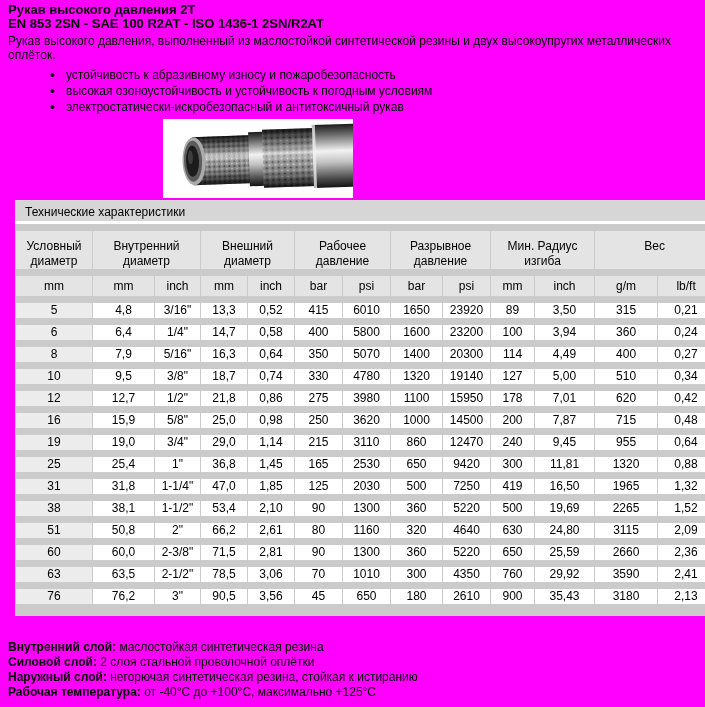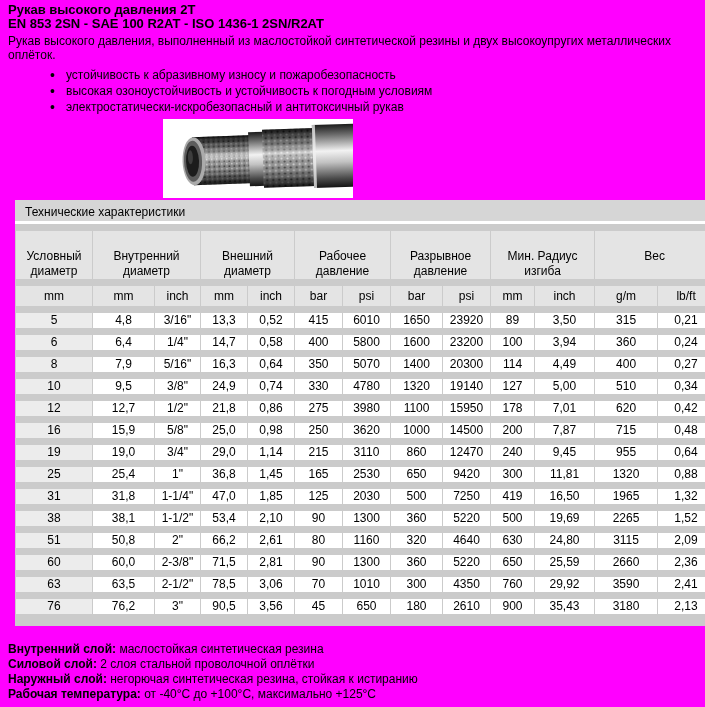--- a/index.html
+++ b/index.html
@@ -35,32 +35,32 @@
     background: #d6d6d6; border-bottom: 3px solid #ffffff;
   }
   table.spec-table {
     width: 699px; table-layout: fixed;
     border-collapse: separate; border-spacing: 1px 7px;
     font-size: 12px;
   }
   table.spec-table th, table.spec-table td { font-weight: normal; }
   th.group-cell {
     background: #e4e4e4; height: 30px; vertical-align: top;
-    padding-top: 18px; line-height: 15px; text-align: center;
+    padding-top: 8px; line-height: 15px; text-align: center;
   }
   td.unit-cell {
     background: #e4e4e4; height: 20px; line-height: 15px; text-align: center;
   }
   td.data-cell {
     background: #ffffff; height: 15px; line-height: 15px; text-align: center;
     overflow: hidden; white-space: nowrap;
   }
   td.data-cell.first-col { background: #ececec; }
 
-  .footer-section { padding: 16px 8px 0 8px; line-height: 15px; }
+  .footer-section { padding: 24px 8px 0 8px; line-height: 15px; }
   .footer-line .footer-label { font-weight: bold; }
 </style>
 </head>
 <body>
 
 <div class="top-section">
   <div class="page-title">Рукав высокого давления 2Т</div>
   <div class="page-subtitle">EN 853 2SN - SAE 100 R2AT - ISO 1436-1 2SN/R2AT</div>
   <div class="page-description">Рукав высокого давления, выполненный из маслостойкой синтетической резины и двух высокоупругих металлических оплёток.</div>
   <ul class="feature-list">
@@ -208,21 +208,21 @@
           <td class="data-cell">20300</td>
           <td class="data-cell">114</td>
           <td class="data-cell">4,49</td>
           <td class="data-cell">400</td>
           <td class="data-cell">0,27</td>
         </tr>
         <tr>
           <td class="data-cell first-col">10</td>
           <td class="data-cell">9,5</td>
           <td class="data-cell">3/8"</td>
-          <td class="data-cell">24,9</td>
+          <td class="data-cell">18,7</td>
           <td class="data-cell">0,74</td>
           <td class="data-cell">330</td>
           <td class="data-cell">4780</td>
           <td class="data-cell">1320</td>
           <td class="data-cell">19140</td>
           <td class="data-cell">127</td>
           <td class="data-cell">5,00</td>
           <td class="data-cell">510</td>
           <td class="data-cell">0,34</td>
         </tr>

